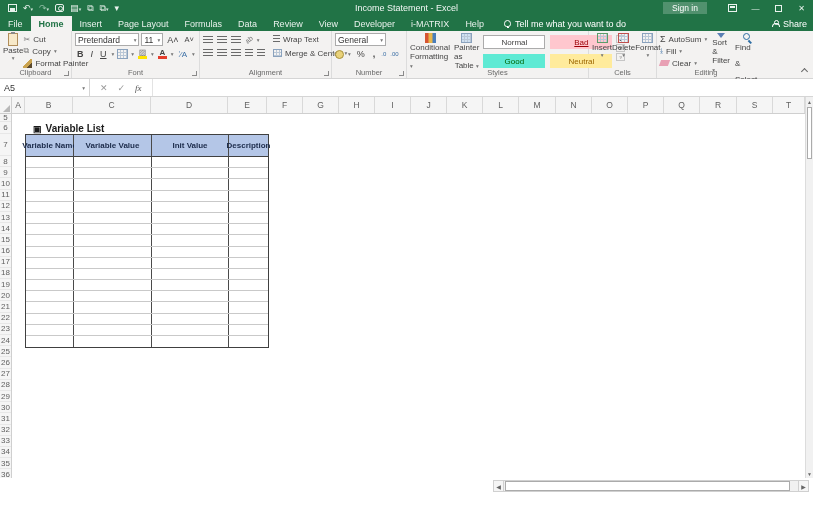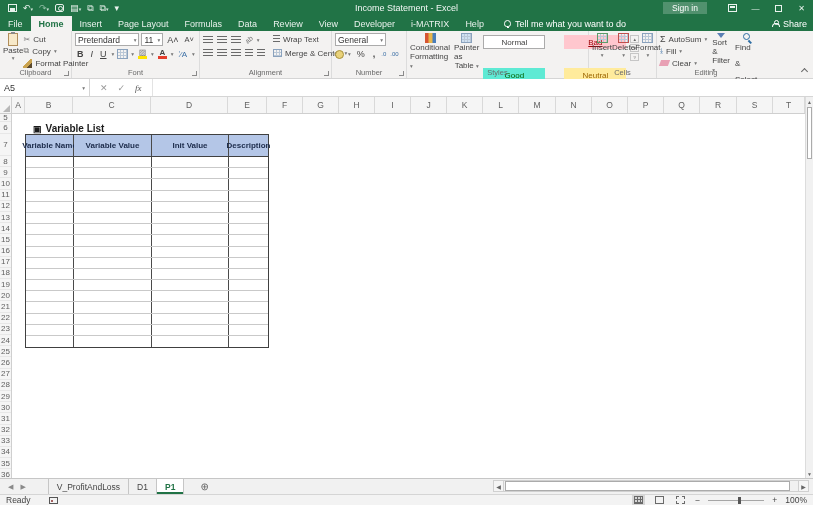--- a/index.html
+++ b/index.html
@@ -340,21 +340,21 @@
         <div class="bigbtn" style="width:44px; line-height:9px">
           <span style="width:11px;height:10px;display:inline-block;background:linear-gradient(90deg,#d65532 0 3px,#e8b64c 4px 7px,#4a7ebb 8px 11px)"></span>
           <span>Conditional</span>
           <span><span>Formatting</span> <span class="dd">▾</span></span>
         </div>
         <div class="bigbtn" style="width:40px; line-height:9px">
           <span class="gridic" style="background-color:#cfe0f1"></span>
           <span>Painter as</span>
           <span><span>Table</span> <span class="dd">▾</span></span>
         </div>
-        <div style="display:grid; grid-template-columns:62px 62px; gap:19px; margin-top:2px">
+        <div style="display:grid; grid-template-columns:62px 62px; gap:5px; margin-top:2px">
             <div class="chip" style="background: rgb(255, 255, 255); color: rgb(68, 68, 68); border-color: rgb(171, 171, 171);">Normal</div>
             <div class="chip" style="background: rgb(255, 199, 206); color: rgb(156, 0, 6); text-decoration: underline;">Bad</div>
             <div class="chip" style="background: #5eead4; color: rgb(0, 97, 0);">Good</div>
             <div class="chip" style="background: rgb(255, 235, 156); color: rgb(156, 101, 0);">Neutral</div>
           </div>
         <div style="display:flex; flex-direction:column; gap:1px; margin-top:2px">
           <span style="font-size:5px;color:#666;border:1px solid #c6c6c6;padding:0 2px">▴</span>
           <span style="font-size:5px;color:#666;border:1px solid #c6c6c6;padding:0 2px">▾</span>
           <span style="font-size:5px;color:#666;border:1px solid #c6c6c6;padding:0 2px">▿</span>
         </div>
@@ -610,55 +610,22 @@
         </div>
     </div>
   </div>
 
   <div class="vscroll">
     <div class="varrow">▲</div>
     <div class="vthumb"></div>
     <div class="varrow down">▼</div>
   </div>
 
-  <div class="tabstrip">
-    <div class="tabnav">
-      <span>◀</span>
-      <span>▶</span>
-    </div>
-    <div class="stabs">
-        <div class="stab">V_ProfitAndLoss</div>
-        <div class="stab">D1</div>
-        <div class="stab active">P1</div>
-      </div>
-    <div class="newsheet">⊕</div>
-  </div>
   <div class="hscroll">
     <div class="harrow">◀</div>
     <div class="htrack">
         <div class="hthumb"></div>
       </div>
     <div class="harrow">▶</div>
   </div>
 
-  <div class="statusbar">
-    <span style="padding-left:6px">Ready</span>
-    <span class="macroic"></span>
-    <div class="sb-right">
-      <span class="viewbtn sel">
-          <span class="vic grid"></span>
-        </span>
-      <span class="viewbtn">
-          <span class="vic"></span>
-        </span>
-      <span class="viewbtn">
-          <span class="vic" style="border-style:dashed"></span>
-        </span>
-      <span>−</span>
-      <span class="ztrack">
-          <span class="zthumb"></span>
-        </span>
-      <span>+</span>
-      <span>100%</span>
-    </div>
-  </div>
 
 </div>
 
 </body></html>

